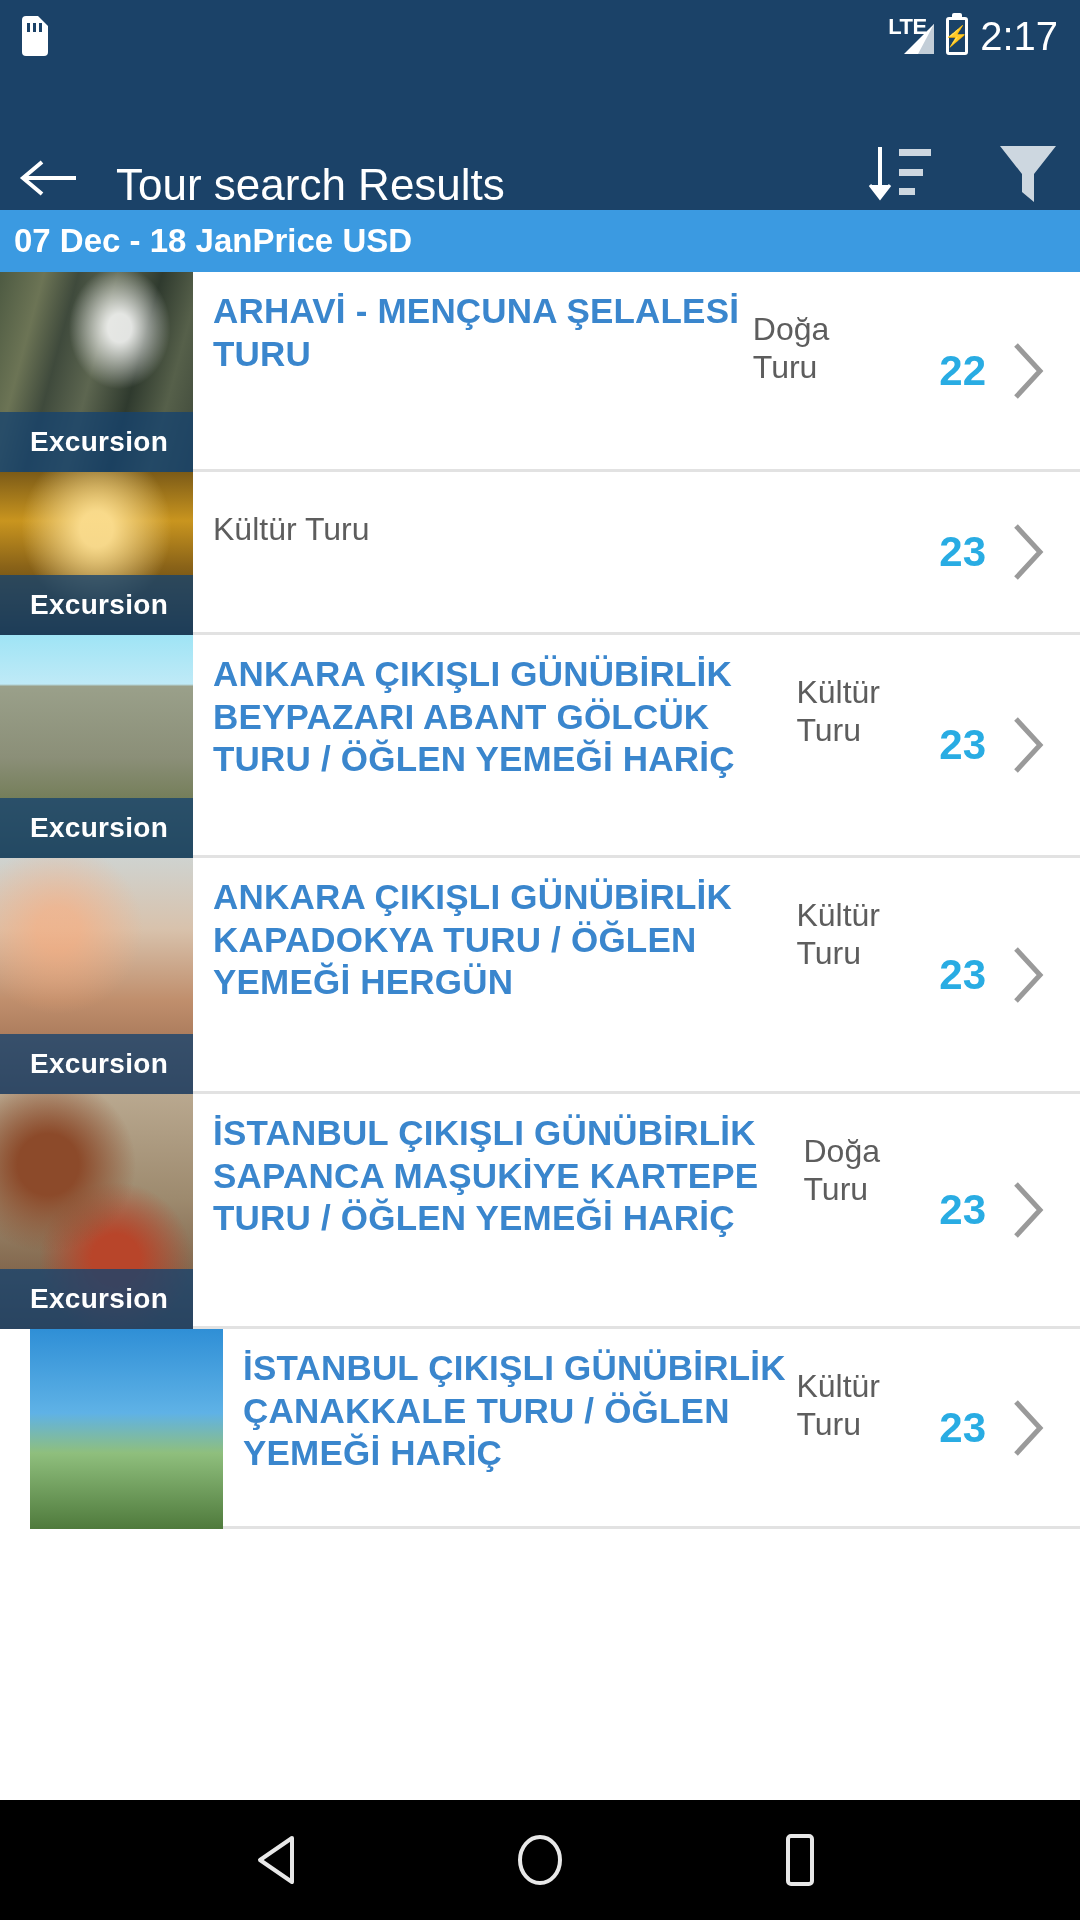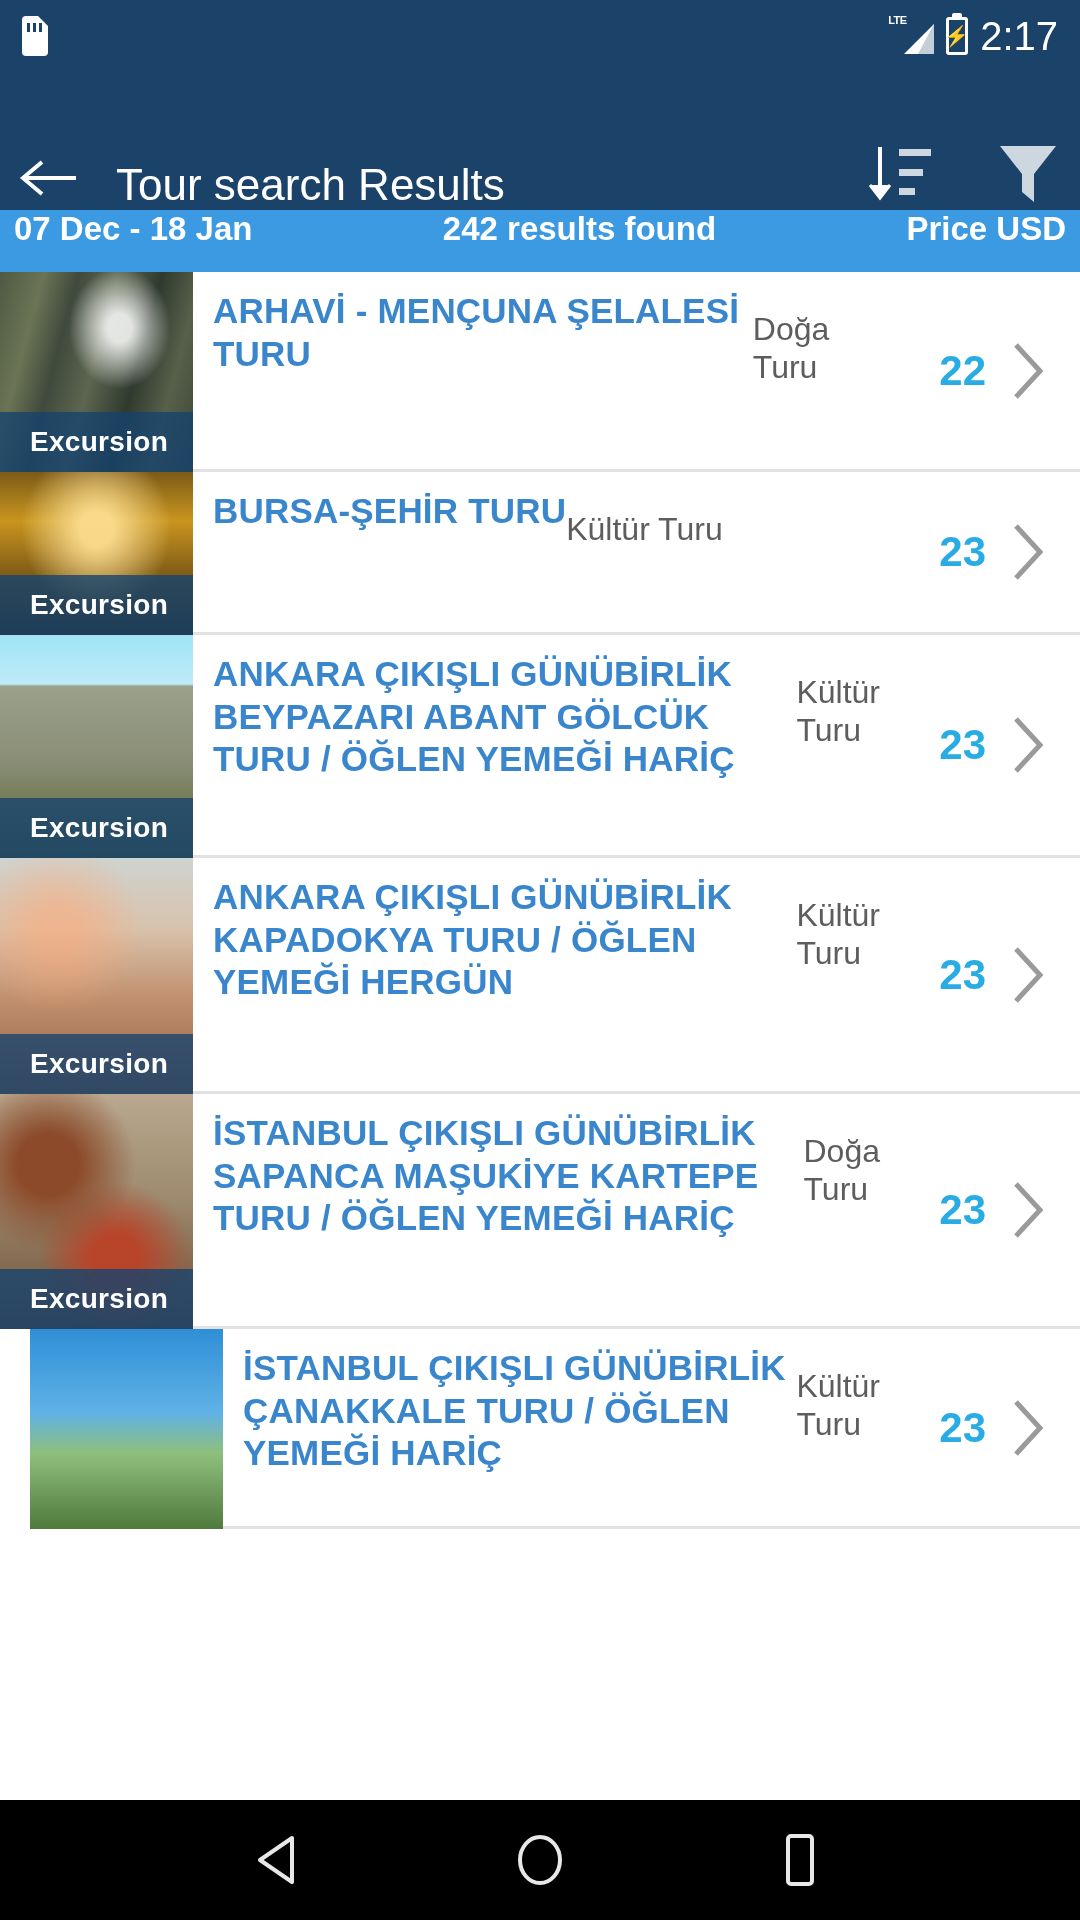--- a/index.html
+++ b/index.html
@@ -26,21 +26,21 @@
     content:""; position:absolute; top:0; right:0;
     border-top:10px solid #1b4268; border-left:10px solid transparent;
   }
   .sdcard:after {
     content:""; position:absolute; top:7px; left:5px;
     width:16px; height:9px;
     background:repeating-linear-gradient(90deg,#1b4268 0 3px,#fff 3px 6px);
   }
   .lte-wrap { position:relative; width:46px; height:40px; }
   .lte-txt {
-    position:absolute; top:-2px; left:0; font-size:11px; font-weight:bold;
+    position:absolute; top:-2px; left:0; font-size:22px; font-weight:bold;
     letter-spacing:-0.5px; color:#fff;
   }
   .sig {
     position:absolute; bottom:2px; right:0; width:34px; height:30px;
   }
   .battery {
     width:22px; height:38px; border:3px solid #fff; border-radius:3px;
     position:relative; display:flex; align-items:center; justify-content:center;
   }
   .battery:before {
@@ -59,21 +59,21 @@
   .back-arrow { width:64px; height:64px; display:flex; align-items:center; justify-content:center; }
   .appbar-title {
     font-size:44px; margin-left:36px; color:#fff; white-space:nowrap;
   }
   .appbar-actions { margin-left:auto; display:flex; align-items:center; gap:56px; }
   .icon-btn { width:72px; height:72px; display:flex; align-items:center; justify-content:center; }
 
   
   .subheader {
     height:62px; background:#3b9ae1; color:#fff;
-    display:flex; padding:0 14px;
+    display:flex; align-items:center; padding:0 14px;
     font-size:33px; font-weight:bold;
     flex:0 0 auto;
   }
   .sh-dates { flex:0 0 auto; }
   .sh-results { flex:1 1 auto; text-align:center; }
   .sh-price { flex:0 0 auto; text-align:right; }
 
   
   .list { flex:1 1 auto; overflow:hidden; background:#fff; }
   .card {
@@ -198,21 +198,20 @@
       <div class="icon-btn">
         <svg width="68" height="68" viewBox="0 0 68 68">
           <polygon points="6,6 62,6 40,34 40,62 28,52 28,34" fill="#cdd7e0"></polygon>
         </svg>
       </div>
     </div>
   </div>
 
   <div class="subheader">
     <span class="sh-dates">07 Dec - 18 Jan</span>
-    <span class="sh-results">242 results found</span>
     <span class="sh-price">Price USD</span>
   </div>
 
   <div class="list">
 
     <div class="card" style="height:200px;">
       <div class="thumb" style="height:200px;">
         <div class="thumb-img img-waterfall"></div>
         <div class="badge">Excursion</div>
       </div>
@@ -227,21 +226,20 @@
         </svg>
       </div>
     </div>
 
     <div class="card" style="height:163px;">
       <div class="thumb" style="height:163px;">
         <div class="thumb-img img-bursa"></div>
         <div class="badge">Excursion</div>
       </div>
       <div class="card-body">
-        <div class="c-title">BURSA-ŞEHİR TURU</div>
         <div class="c-cat">Kültür Turu</div>
       </div>
       <div class="card-right">
         <span class="price">23</span>
         <svg class="chev" viewBox="0 0 40 64">
           <polyline points="8,6 32,32 8,58" fill="none" stroke="#9a9a9a" stroke-width="5"></polyline>
         </svg>
       </div>
     </div>
 

